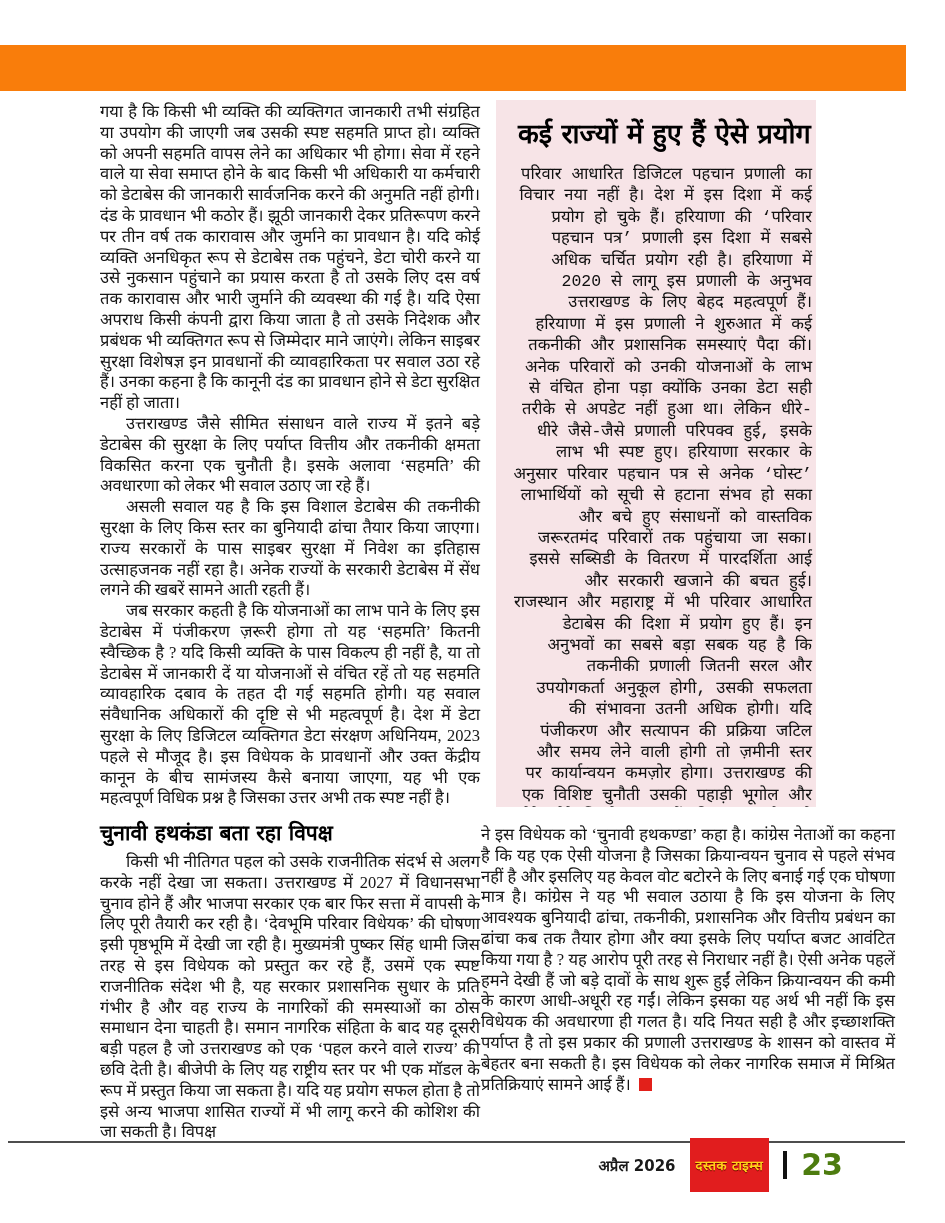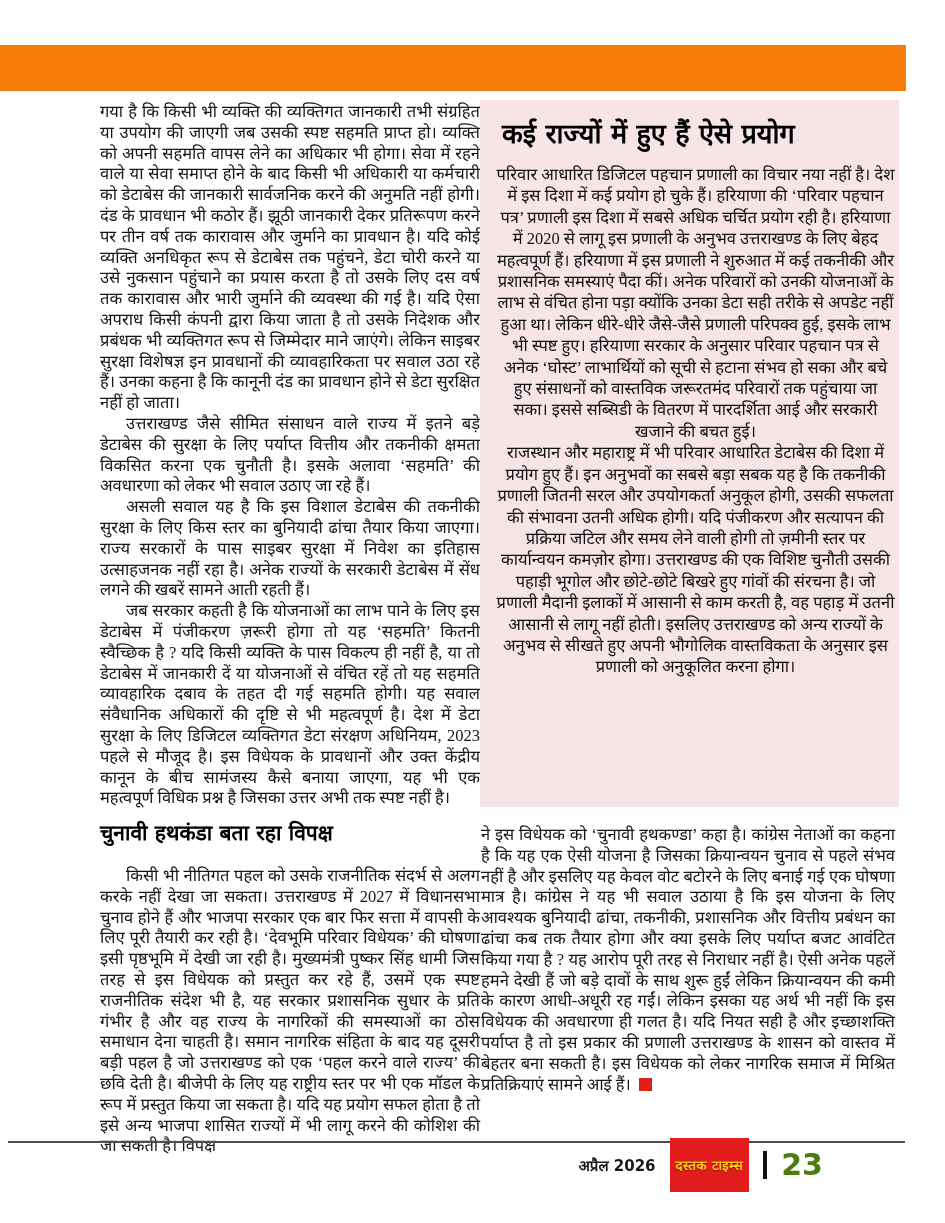--- a/index.html
+++ b/index.html
@@ -10,45 +10,45 @@
     color:#111111;
   }
   .topbar{position:absolute;left:0;top:45px;width:906px;height:46px;}
   .left-col{position:absolute;left:100px;top:102px;width:380px;}
   .body-text{
     margin:0;font-size:16.5px;line-height:20.8px;text-align:justify;
     color:#151515;
   }
   .indent{text-indent:26px;}
   .subhead{
-    margin:12px 0 21px 0;font-size:21px;line-height:24px;font-weight:bold;
+    margin:12px 0 7px 0;font-size:21px;line-height:24px;font-weight:bold;
     font-family:"DejaVu Sans","Liberation Sans",sans-serif;color:#000000;
     text-align:left;
   }
   .info-box{
-    position:absolute;left:480px;top:100px;width:419px;height:707px;
+    position:absolute;left:496px;top:100px;width:320px;height:707px;
     box-sizing:border-box;padding:14px 4px 12px 16px;overflow:hidden;
   }
   .box-heading{
     margin:4px 0 14px 0;font-size:27px;line-height:32px;font-weight:bold;
     font-family:"DejaVu Sans","Liberation Sans",sans-serif;color:#000000;
     padding-left:6px;
   }
   .box-text{
-    margin:0;font-size:16.5px;line-height:21.4px;text-align:center;
-    font-family:Liberation Serif, serif;color:#101010;
+    margin:0;font-size:16.5px;line-height:21.4px;text-align:right;
+    font-family:Liberation Mono, monospace;color:#101010;
   }
   .right-col{position:absolute;left:481px;top:825px;width:414px;}
   .end-marker{
     display:inline-block;width:13px;height:13px;margin-left:8px;
     vertical-align:-1px;
   }
   .footer-rule{position:absolute;left:8px;top:1141px;width:897px;height:2px;}
   .footer{
-    position:absolute;top:1149px;right:122px;height:32px;
+    position:absolute;top:1149px;right:102px;height:32px;
     display:flex;align-items:center;gap:14px;
     font-family:"DejaVu Sans","Liberation Sans",sans-serif;
   }
   .footer-date{font-size:15px;font-weight:bold;color:#1a1a1a;}
   .logo{
     display:inline-block;padding:18px 6px;font-size:13px;font-weight:bold;
     text-shadow:0 1px 0 #7a0000;letter-spacing:0.5px;white-space:nowrap;
   }
   .footer-bar{display:inline-block;width:4px;height:28px;background:#111111;}
   .page-num{font-size:30px;font-weight:bold;color:#4d7c0f;line-height:30px;}

